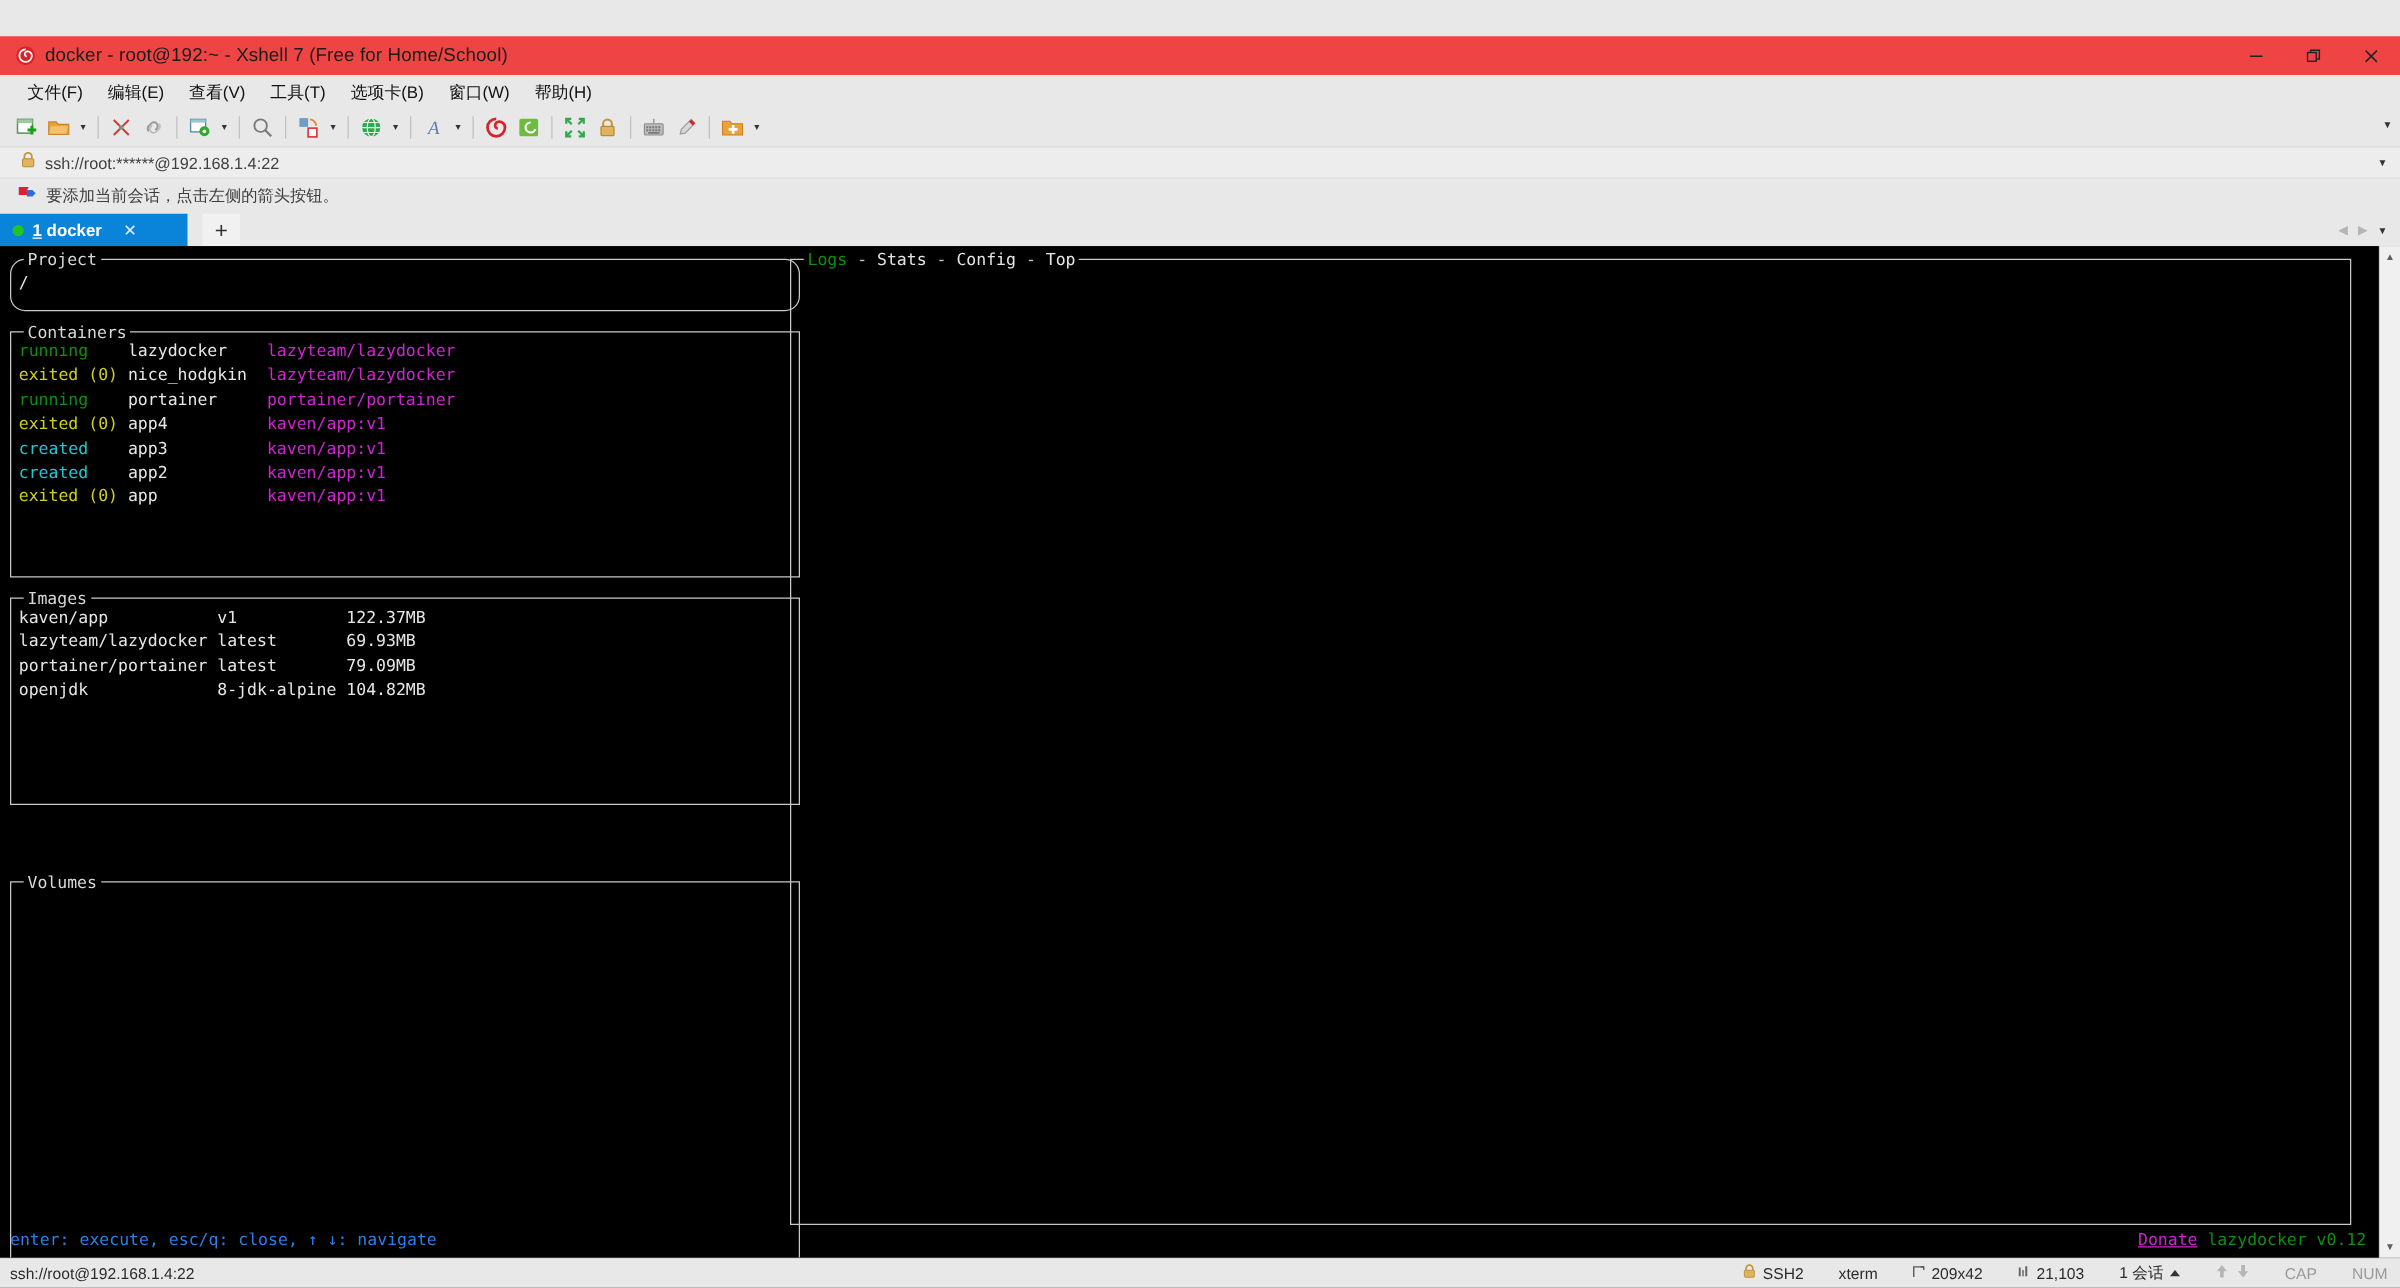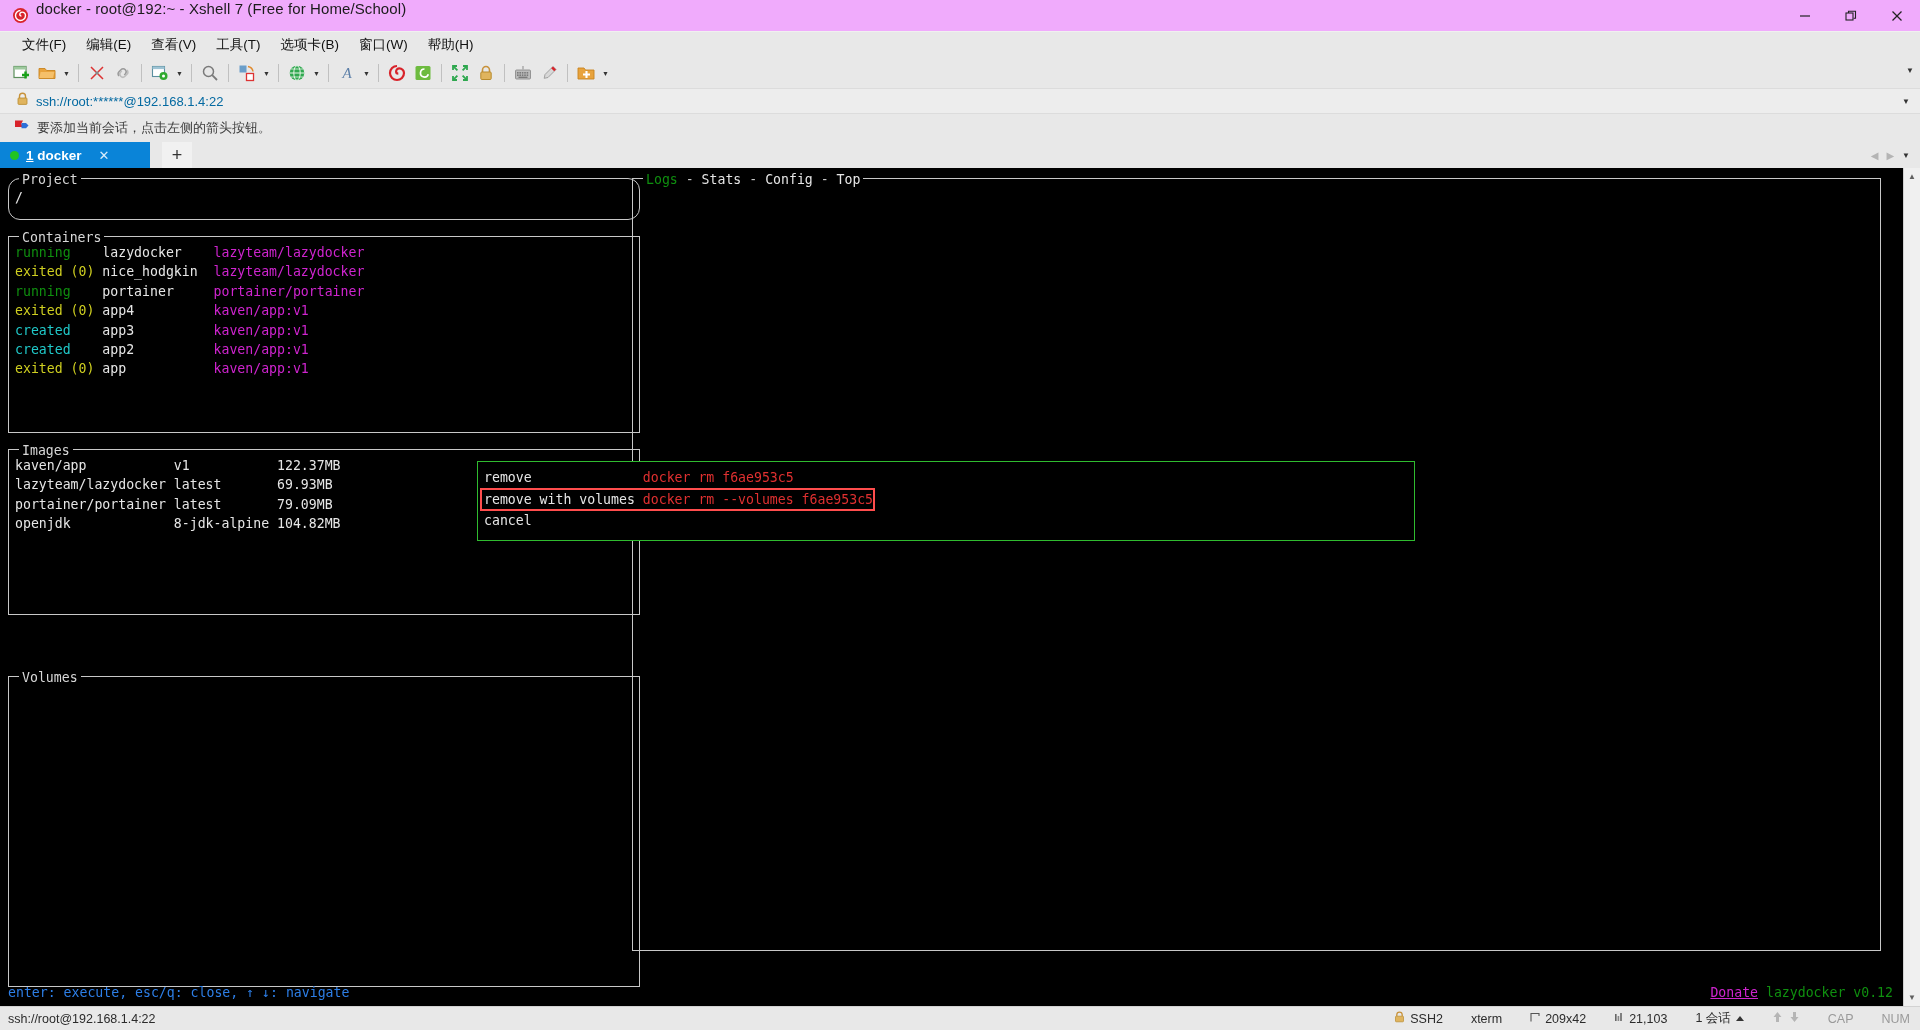--- a/index.html
+++ b/index.html
@@ -6,24 +6,25 @@
   html, body {
     width: 1920px; height: 1030px;
     overflow: hidden;
     font-family: "Liberation Sans", sans-serif;
     background: #e8e8e8;
   }
   body { display: flex; flex-direction: column; }
 
   
   .titlebar {
-    height: 32px; background: #f0abfc;
-    display: flex; 
+    height: 32px; background: #ef4444;
+    display: flex; align-items: center;
     flex: 0 0 32px;
     border-bottom: 1px solid #f0f0f0;
+    margin-top: 29px;
   }
   .tb-icon { width: 30px; display: flex; align-items: center; justify-content: center; padding-left: 10px;}
   .tb-title { font-size: 15px; color: #1b1b1b; margin-left: 6px; letter-spacing: .1px;}
   .tb-spacer { flex: 1; }
   .winbtn {
     width: 46px; height: 32px; display: flex; align-items: center; justify-content: center;
     font-size: 15px; color: #222;
   }
 
   
@@ -43,21 +44,21 @@
   .sep { width: 1px; height: 18px; background: #c0c0c0; margin: 0 5px; }
   .tb-end-caret { position: absolute; right: 6px; top: 8px; font-size: 8px; color:#333;}
 
   
   .addrbar {
     height: 26px; flex: 0 0 26px; background: #ededed;
     display: flex; align-items: center; padding-left: 16px;
     border-top: 1px solid #dcdcdc; border-bottom: 1px solid #dcdcdc;
     position: relative;
   }
-  .addr-text { font-size: 13px; color: #0369a1; margin-left: 7px; }
+  .addr-text { font-size: 13px; color: #404040; margin-left: 7px; }
   .addr-caret { position: absolute; right: 10px; font-size: 8px; color: #333; }
 
   
   .noticebar {
     height: 28px; flex: 0 0 28px; background: #e8e8e8;
     display: flex; align-items: center; padding-left: 14px;
   }
   .notice-text { font-size: 13px; color: #3d3d3d; margin-left: 8px; }
 
   
@@ -395,27 +396,20 @@
     </div>
 
     <div class="panel" style="left:8px; top:508px; width:632px; height:311px;">
       <div class="panel-title">Volumes</div>
     </div>
 
     <div class="panel" style="left:632px; top:10px; width:1249px; height:773px;">
       <div class="panel-title"><span class="c-dgreen">Logs</span><span class="c-grey"> - </span><span class="c-white">Stats</span><span class="c-grey"> - </span><span class="c-white">Config</span><span class="c-grey"> - </span><span class="c-white">Top</span></div>
     </div>
 
-    <div class="popup" style="left:477px; top:293px; width:938px; height:80px;">
-      <div class="popup-inner">
-        <div class="popup-row" style="padding-left:4px;"><span class="c-white">remove             </span><span class="c-white"> </span><span class="c-red">docker rm f6ae953c5</span></div>
-        <div class="popup-row sel" style="padding-left:2px; margin-left:0px;"><span class="c-white">remove with volumes</span><span class="c-white"> </span><span class="c-red">docker rm --volumes f6ae953c5</span></div>
-        <div class="popup-row" style="padding-left:4px;"><span class="c-white">cancel             </span></div>
-      </div>
-    </div>
 
     <div class="statusline">enter: execute, esc/q: close, ↑ ↓: navigate</div>
     <div class="statusright"><span class="donate">Donate</span><span class="c-dgreen"> lazydocker v0.12</span></div>
   </div>
 
   <div class="scrollcol">
     <div class="sc-arrow">▲</div>
     <div class="sc-track"></div>
     <div class="sc-arrow">▼</div>
   </div>

